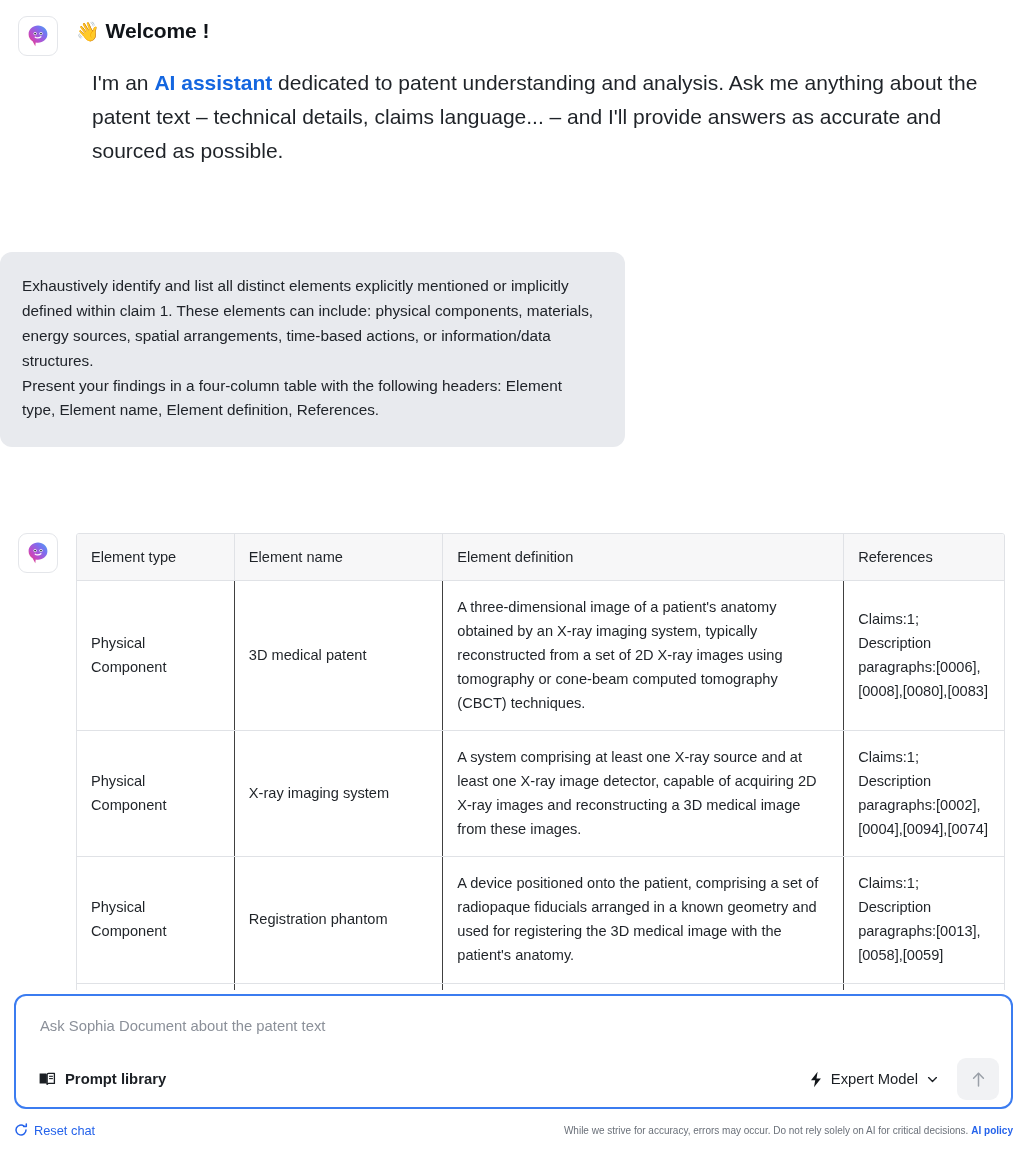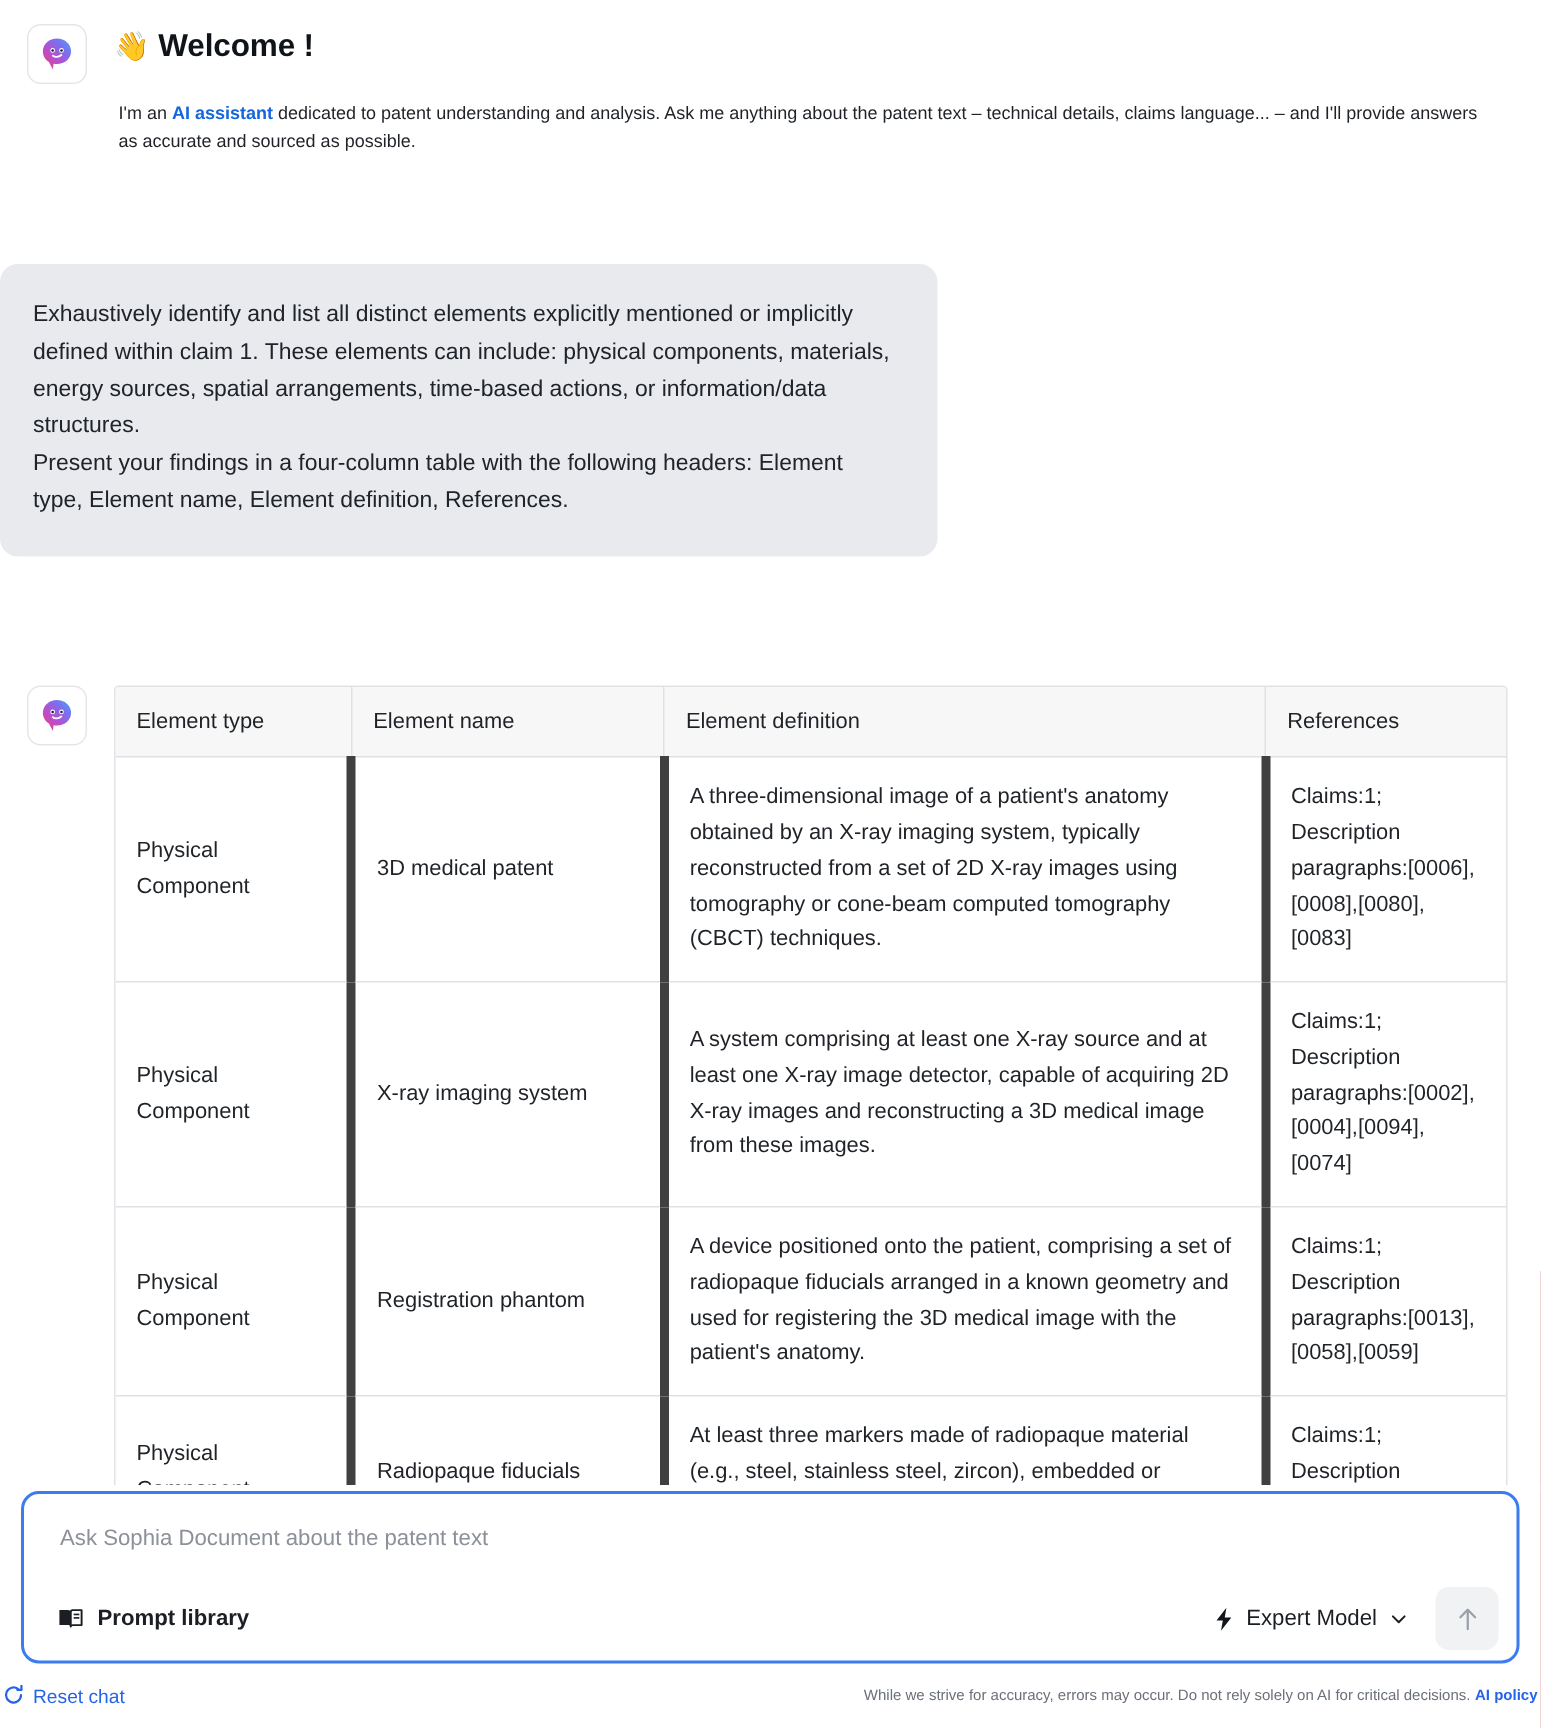--- a/index.html
+++ b/index.html
@@ -60,24 +60,24 @@
     color: #101419;
     margin: 0 0 22px 0;
     line-height: 1.2;
     letter-spacing: -0.1px;
   }
   .welcome-title .wave {
     font-size: 19px;
     margin-right: 6px;
   }
   .welcome-text {
-    font-size: 12px;
+    font-size: 21px;
     line-height: 1.62;
     color: #1f2328;
-    margin: 3px;
+    margin: 16px;
     max-width: 926px;
   }
   .welcome-text b {
     color: #1466e0;
     font-weight: bold;
   }
 
   
   .msg-user-row {
     display: flex;
@@ -129,21 +129,21 @@
     padding: 15px 14px;
     border-right: 1px solid #e0e2e6;
     border-bottom: 1px solid #e0e2e6;
     font-size: 14.6px;
     vertical-align: middle;
   }
   table.result th:last-child { border-right: none; }
 
   table.result td {
     padding: 15px 14px;
-    border-right: 6px solid #404040;
+    border-right: 1px solid #404040;
     border-bottom: 1px solid #e0e2e6;
     vertical-align: middle;
     line-height: 1.63;
     color: #1f2328;
     font-size: 14.6px;
   }
   table.result td:last-child { border-right: none; }
   table.result tr:last-child td { border-bottom: none; }
 
   
@@ -226,21 +226,21 @@
   }
 
   
   .footer {
     position: absolute;
     left: 0; right: 0;
     bottom: 11px;
     height: 22px;
     display: flex;
     align-items: center;
-    padding: 0 2px;
+    padding: 0 14px;
     font-size: 12.6px;
   }
   .reset-chat {
     display: flex;
     align-items: center;
     gap: 6px;
     color: #2563eb;
     cursor: pointer;
     font-size: 12.8px;
     user-select: none;

